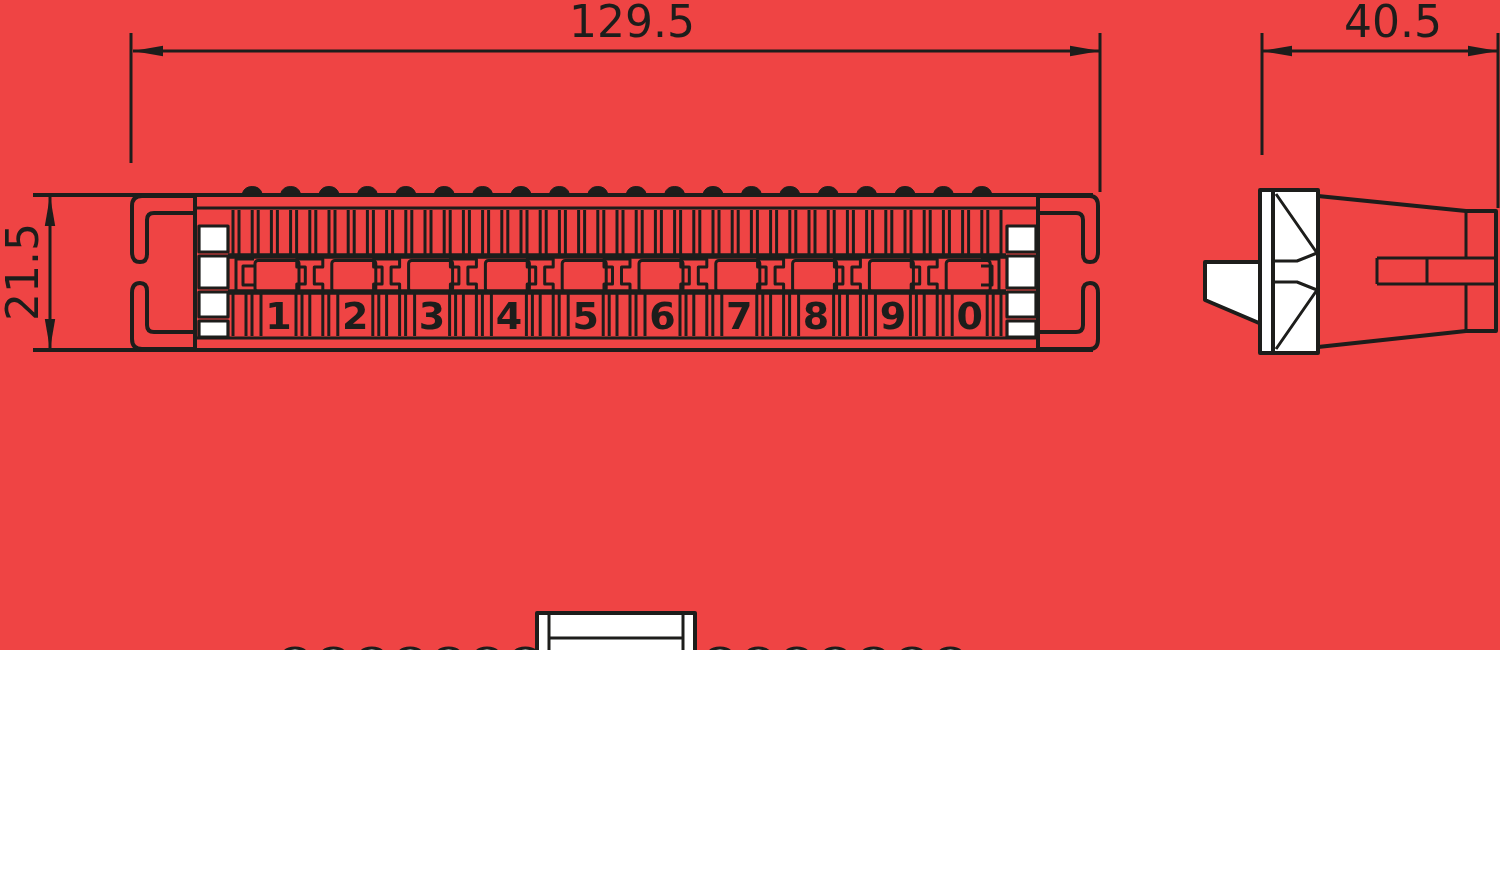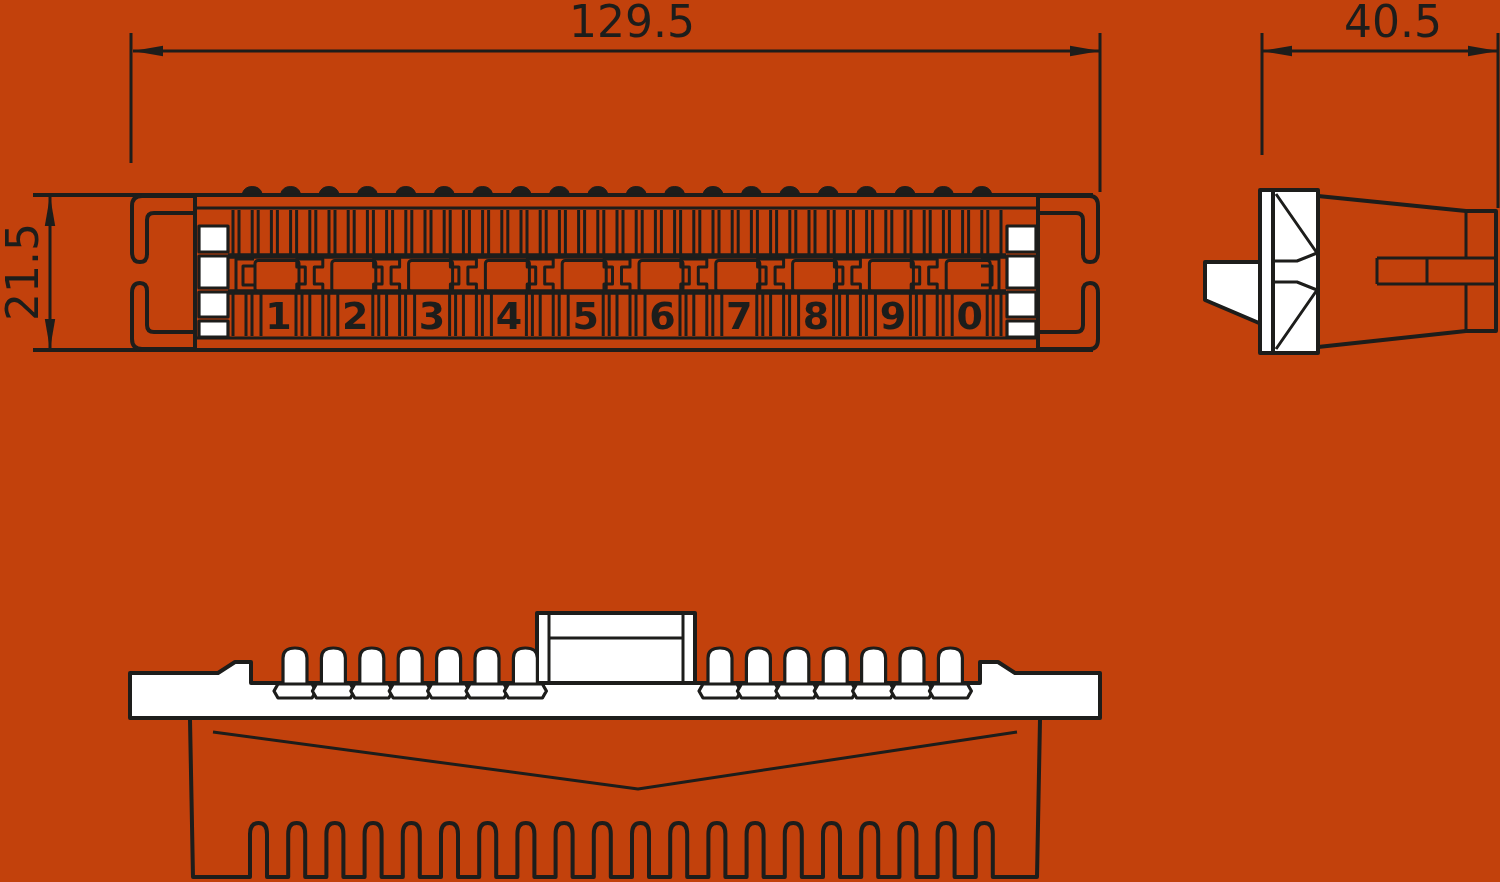--- a/index.html
+++ b/index.html
@@ -1,17 +1,17 @@
 <!DOCTYPE html>
 <html><head>
 <meta charset="utf-8">
 <style>
   html, body { margin: 0; padding: 0; background: #ffffff; }
   .canvas-wrap {
-    width: 1500px; height: 882px; position: relative; background: #c2410c;
+    width: 1500px; height: 650px; position: relative; background: #ef4444;
     font-family: "DejaVu Sans", "Liberation Sans", sans-serif;
   }
   svg { display: block; }
   .outline  { fill: none; stroke: currentColor; stroke-width: 4; stroke-linejoin: round; stroke-linecap: butt; }
   .outline-f{ fill: #ffffff; stroke: currentColor; stroke-width: 4; stroke-linejoin: round; }
   .thin     { fill: none; stroke: currentColor; stroke-width: 3; stroke-linejoin: round; }
   .thin-f   { fill: #ffffff; stroke: currentColor; stroke-width: 3.2; stroke-linejoin: round; }
   .heavy    { fill: none; stroke: currentColor; stroke-width: 5.5; }
   .dim-line { fill: none; stroke: currentColor; stroke-width: 3; }
   .arrow    { fill: currentColor; stroke: none; }

